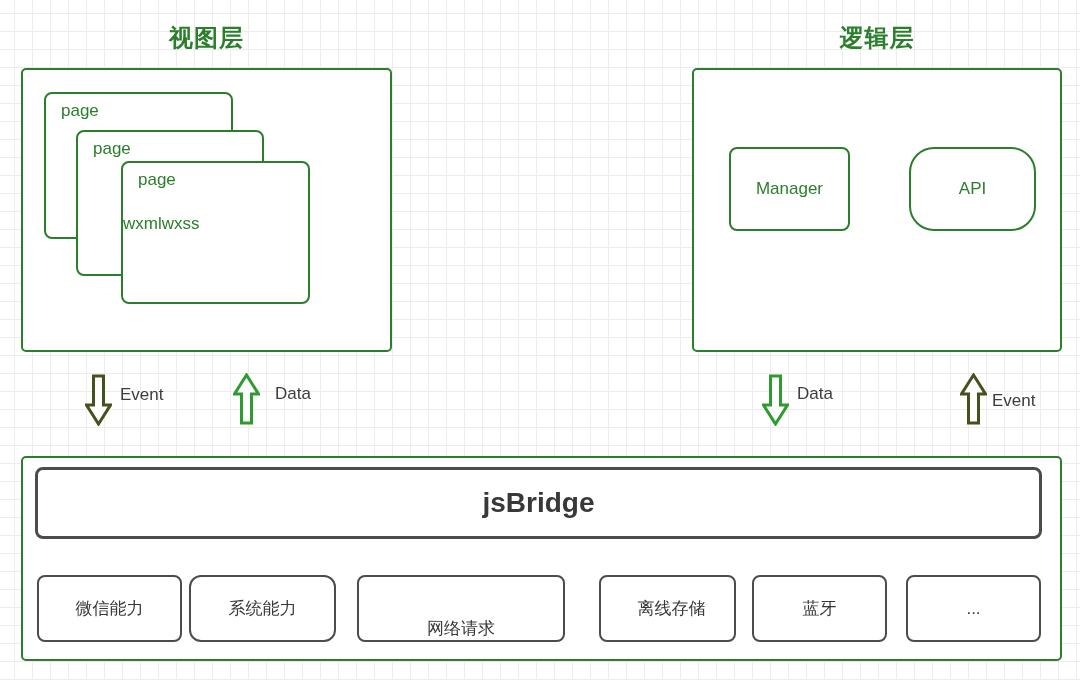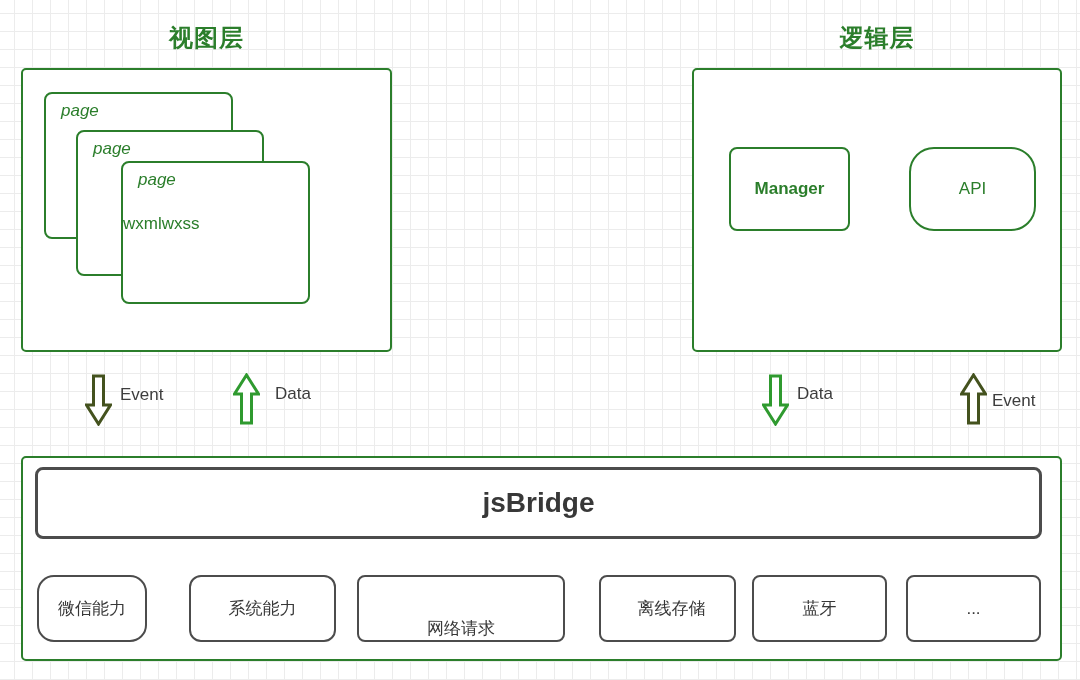--- a/index.html
+++ b/index.html
@@ -39,21 +39,20 @@
     background:#fff;
     border:2px solid var(--green);
     border-radius:8px;
     box-sizing:border-box;
   }
   .page-label{
     position:absolute;
     left:15px;top:7px;
     font-size:17px;
     color:var(--green);
-    font-style:italic;
   }
   .page-content{
     position:absolute;
     top:51px;left:0;right:0;
     display:flex;flex-direction:row;align-items:center;
     font-size:17px;line-height:19px;
     color:var(--green);
   }
   .module-box{
     position:absolute;
@@ -116,21 +115,21 @@
     <div class="page-card" style="left:98px;top:91px;width:189px;height:143px;">
       <span class="page-label">page</span>
       <div class="page-content">
         <span>wxml</span>
         <span>wxss</span>
       </div>
     </div>
   </div>
 
   <div class="big-box" style="left:692px;top:68px;width:370px;height:284px;">
-    <div class="module-box" style="left:35px;top:77px;width:121px;height:84px;font-weight:bold;">
+    <div class="module-box" style="left:35px;top:77px;width:121px;height:84px;">
       <span>Manager</span>
     </div>
     <div class="module-box" style="left:215px;top:77px;width:127px;height:84px;border-radius:25px;">
       <span>API</span>
     </div>
   </div>
 
   <svg class="arrow arrow-event" style="left:85px;top:374px;" viewBox="0 0 27 52">
     <path d="M8.5 2 H18.5 V31 H25.5 L13.5 50 L1.5 31 H8.5 Z"></path>
   </svg>
@@ -149,21 +148,21 @@
   <svg class="arrow arrow-event" style="left:960px;top:373px;" viewBox="0 0 27 52">
     <path d="M8.5 50 H18.5 V21 H25.5 L13.5 2 L1.5 21 H8.5 Z"></path>
   </svg>
   <span class="arrow-label" style="left:992px;top:391px;">Event</span>
 
   <div class="big-box" style="left:21px;top:444px;width:1041px;height:205px;margin-top:12px;">
     <div class="bridge-bar">
       <span>jsBridge</span>
     </div>
 
-    <div class="cap-box" style="left:14px;width:110px;border-radius:17px;">
+    <div class="cap-box" style="left:14px;width:145px;">
       <span>微信能力</span>
     </div>
     <div class="cap-box" style="left:166px;width:147px;border-radius:12px;">
       <span>系统能力</span>
     </div>
     <div class="cap-box" style="left:334px;width:208px;align-items:flex-end;">
       <span>网络请求</span>
     </div>
     <div class="cap-box" style="left:576px;width:137px;padding-left:8px;">
       <span>离线存储</span>

